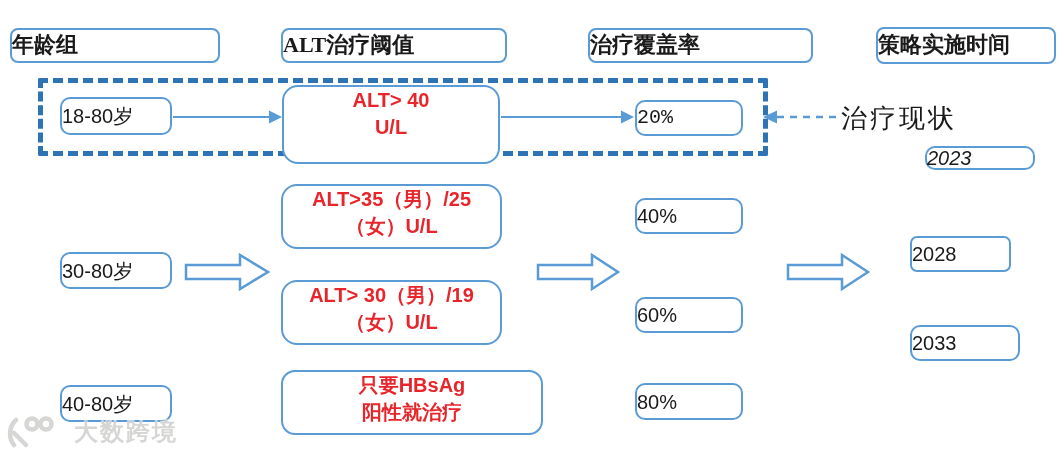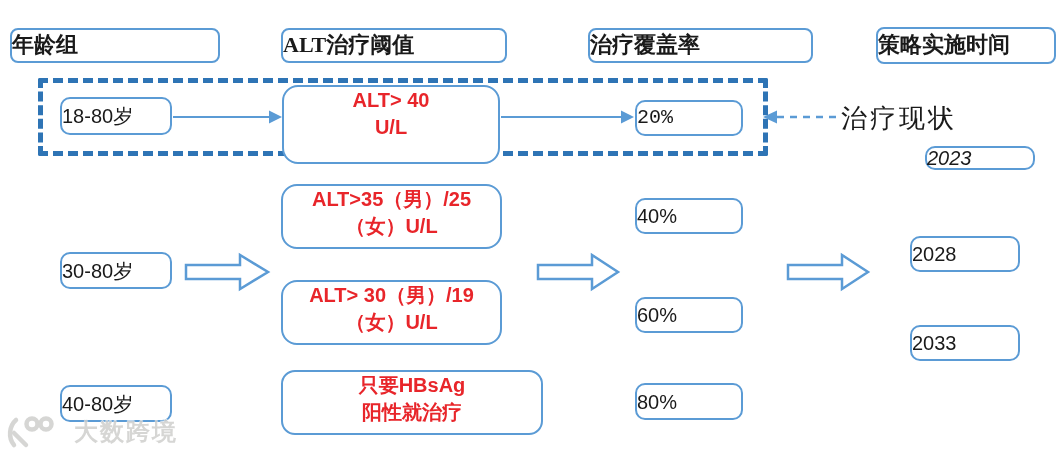--- a/index.html
+++ b/index.html
@@ -139,21 +139,21 @@
   <div class="box" style="left:635px;top:297px;width:108px;height:36px;">
     <span>60%</span>
   </div>
   <div class="box" style="left:635px;top:383px;width:108px;height:37px;">
     <span>80%</span>
   </div>
 
   <div class="box" style="left:925px;top:146px;width:110px;height:24px;font-style:italic;">
     <span>2023</span>
   </div>
-  <div class="box" style="left:910px;top:236px;width:110px;height:36px;">
+  <div class="box" style="left:910px;top:236px;width:101px;height:36px;border-radius:7px;">
     <span>2028</span>
   </div>
   <div class="box" style="left:910px;top:325px;width:110px;height:36px;">
     <span>2033</span>
   </div>
 
   <svg class="overlay" width="1064" height="458" viewBox="0 0 1064 458">
 
     <g stroke="#5B9BD5" fill="#5B9BD5">
       <line x1="173" y1="117" x2="270" y2="117" stroke-width="2"></line>

